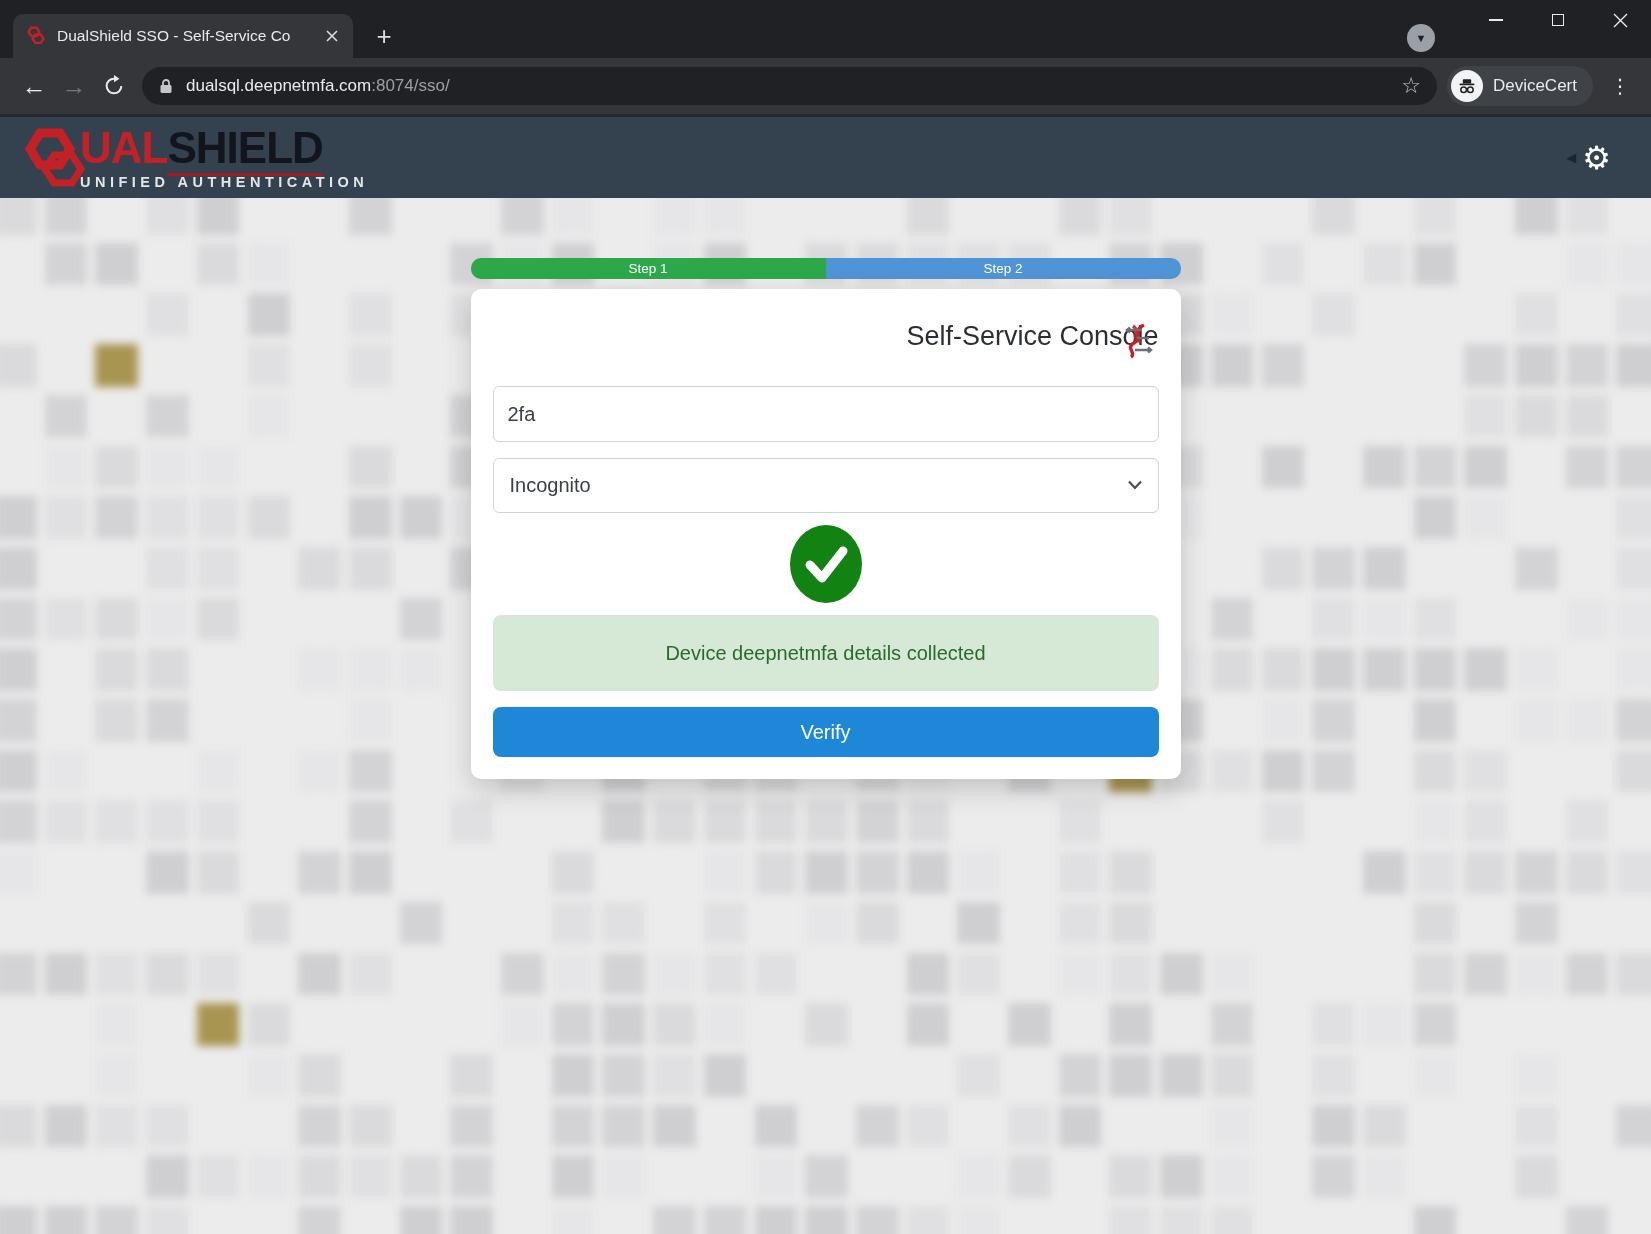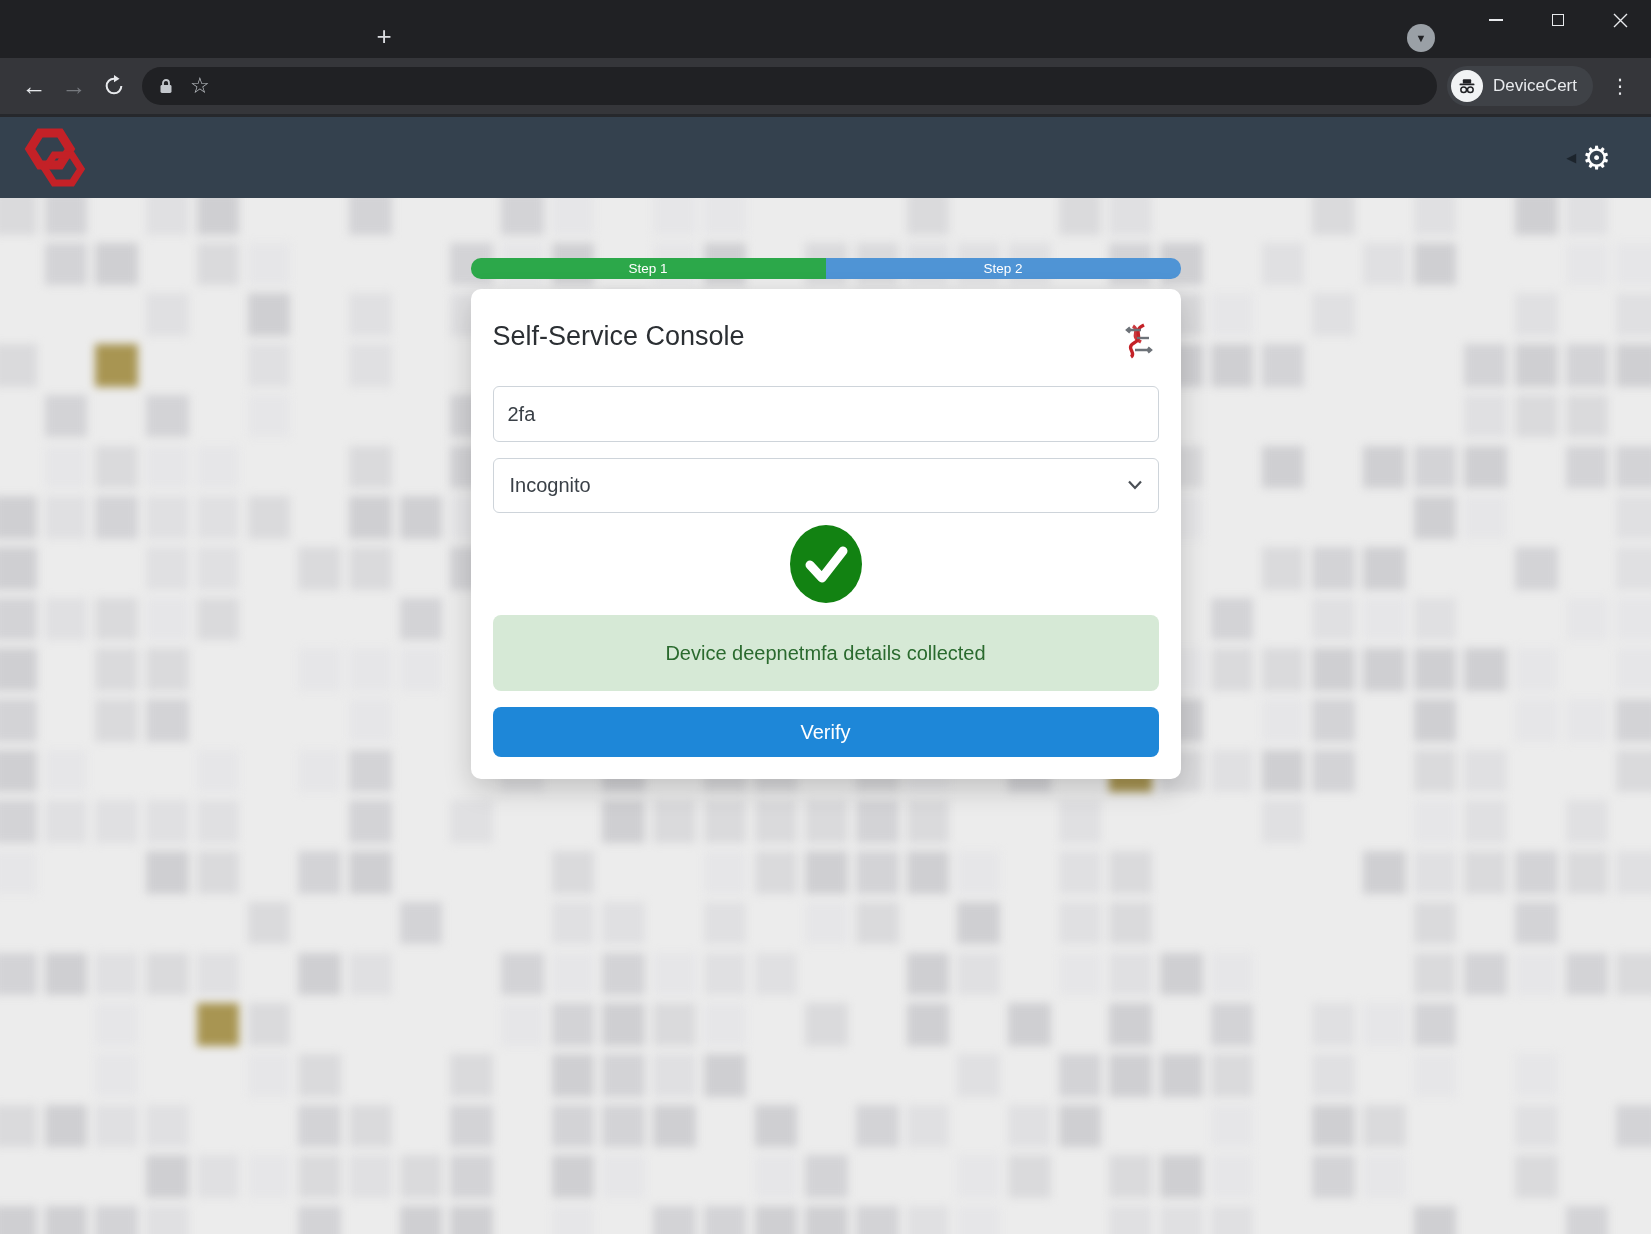--- a/index.html
+++ b/index.html
@@ -65,21 +65,21 @@
 
   .content { position:relative; width:710px; margin:0 auto; padding-top:60px; }
 
   .steps { display:flex; height:21px; font-size:13.5px; color:#fff; text-align:center; }
   .step { flex:1; line-height:21px; }
   .step1 { background:var(--step1-green); border-radius:10px 0 0 10px; }
   .step2 { background:var(--step2-blue); border-radius:0 10px 10px 0; }
 
   .card { background:#fff; border-radius:10px; margin-top:10px; padding:22px;
           box-shadow:0 10px 28px rgba(0,0,0,.18); position:relative; }
-  .card-title { text-align:left; font-size:27px; color:#2b2f33; margin-top:10px; }
+  .card-title { text-align:right; font-size:27px; color:#2b2f33; margin-top:10px; }
   .dna { position:absolute; top:34px; right:26px; width:34px; height:36px; }
 
   .field-input { display:block; width:100%; height:56px; margin-top:34px; border:1px solid #ced4da;
                  border-radius:6px; font-size:20px; color:#3a4047; padding:0 14px;
                  font-family:"Liberation Sans", sans-serif; outline:none; }
   .field-select { position:relative; width:100%; height:55px; margin-top:16px; border:1px solid #ced4da;
                   border-radius:6px; background:#fff; display:flex; align-items:center; padding:0 16px;
                   font-size:20px; color:#3a4047; }
   .select-chev { position:absolute; right:16px; top:21px; width:14px; height:10px; }
 
@@ -92,20 +92,32 @@
   .verify-btn { display:block; width:100%; height:50px; margin-top:16px; background:var(--button-blue);
                 border:none; border-radius:8px; color:#fff; font-size:20px; cursor:pointer;
                 font-family:"Liberation Sans", sans-serif; }
 </style>
 </head>
 <body>
 
 <div class="window">
 
   <div class="titlebar">
+    <div class="tab">
+      <svg class="tab-fav" viewBox="0 0 32 32">
+        <path d="M9 4 L17 4 L21 10 L17 16 L9 16 L5 10 Z" fill="none" stroke="#c42127" stroke-width="3.4"></path>
+        <path d="M15 14 L23 14 L27 20 L23 26 L15 26 L11 20 Z" fill="none" stroke="#c42127" stroke-width="3.4"></path>
+      </svg>
+      <span class="tab-title">DualShield SSO - Self-Service Co</span>
+      <span class="tab-close">
+        <svg width="12" height="12" viewBox="0 0 12 12">
+            <path d="M1 1 L11 11 M11 1 L1 11" stroke="#dadce0" stroke-width="1.6"></path>
+          </svg>
+      </span>
+    </div>
     <div class="newtab">+</div>
     <div class="tb-right">
       <div class="caret-circle">
           <span>▼</span>
         </div>
       <div class="winbtn">
           <span class="win-min-glyph"></span>
         </div>
       <div class="winbtn">
           <span class="win-max-glyph"></span>
@@ -129,20 +141,21 @@
       <svg width="22" height="22" viewBox="0 0 24 24">
         <path d="M12 4 a8 8 0 1 0 8 8" fill="none" stroke="#e8eaed" stroke-width="2.2"></path>
         <path d="M12 0 L18 4 L12 8 Z" fill="#e8eaed"></path>
       </svg>
     </div>
     <div class="urlbar">
       <svg class="lock" viewBox="0 0 16 16">
         <rect x="2.5" y="7" width="11" height="8" rx="1.4" fill="#c3c7cc"></rect>
         <path d="M5 7 V5 a3 3 0 0 1 6 0 V7" fill="none" stroke="#c3c7cc" stroke-width="1.8"></path>
       </svg>
+      <span class="url-text"><span>dualsql.deepnetmfa.com</span><span class="url-dim">:8074/sso/</span></span>
       <span class="star">☆</span>
     </div>
     <div class="incog">
       <span class="incog-circle">
         <svg width="20" height="20" viewBox="0 0 24 24">
           <rect x="7" y="4" width="10" height="5" rx="1" fill="#202124"></rect>
           <rect x="3" y="9" width="18" height="2.2" rx="1.1" fill="#202124"></rect>
           <circle cx="8" cy="16.5" r="3.4" fill="none" stroke="#202124" stroke-width="1.8"></circle>
           <circle cx="16" cy="16.5" r="3.4" fill="none" stroke="#202124" stroke-width="1.8"></circle>
           <path d="M11 16 q1 -1 2 0" fill="none" stroke="#202124" stroke-width="1.6"></path>
@@ -152,20 +165,24 @@
     </div>
     <div class="menu-dots">⋮</div>
   </div>
 
   <div class="appheader">
     <div class="logo">
       <svg class="logo-mark" viewBox="0 0 72 64">
         <path d="M18 6 L38 6 L48 22 L38 38 L18 38 L8 22 Z" fill="none" stroke="#c42127" stroke-width="9"></path>
         <path d="M32 28 L50 28 L59 42 L50 56 L32 56 L23 42 Z" fill="none" stroke="#c42127" stroke-width="7"></path>
       </svg>
+      <div class="logo-textcol">
+        <div class="logo-word"><span class="logo-dual">UAL</span><span class="logo-shield">SHIELD</span></div>
+        <div class="logo-tagline">UNIFIED AUTHENTICATION</div>
+      </div>
     </div>
     <div class="header-right">
       <span class="back-tri">◀</span>
       <span class="gear">⚙</span>
     </div>
   </div>
 
   <div class="main">
     <div class="mosaic" id="mosaic">
         <div style="left: 4px; top: 4px; width: 42.7px; height: 42.7px; background: rgb(218, 218, 220);"></div>

